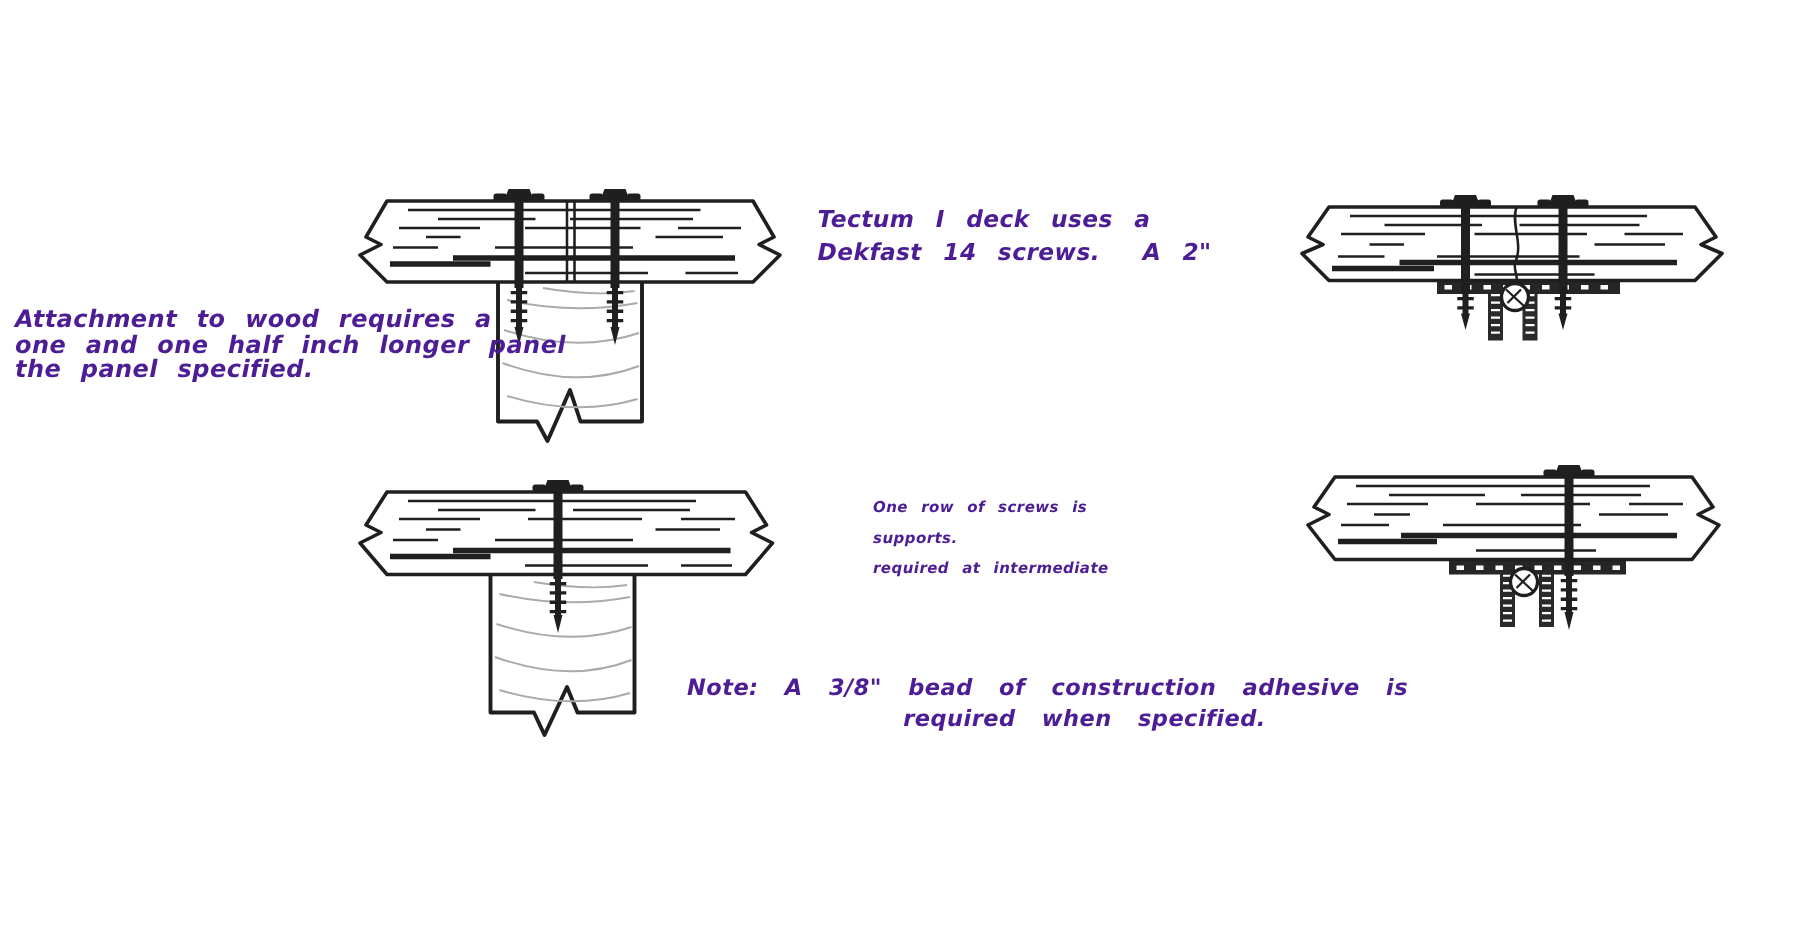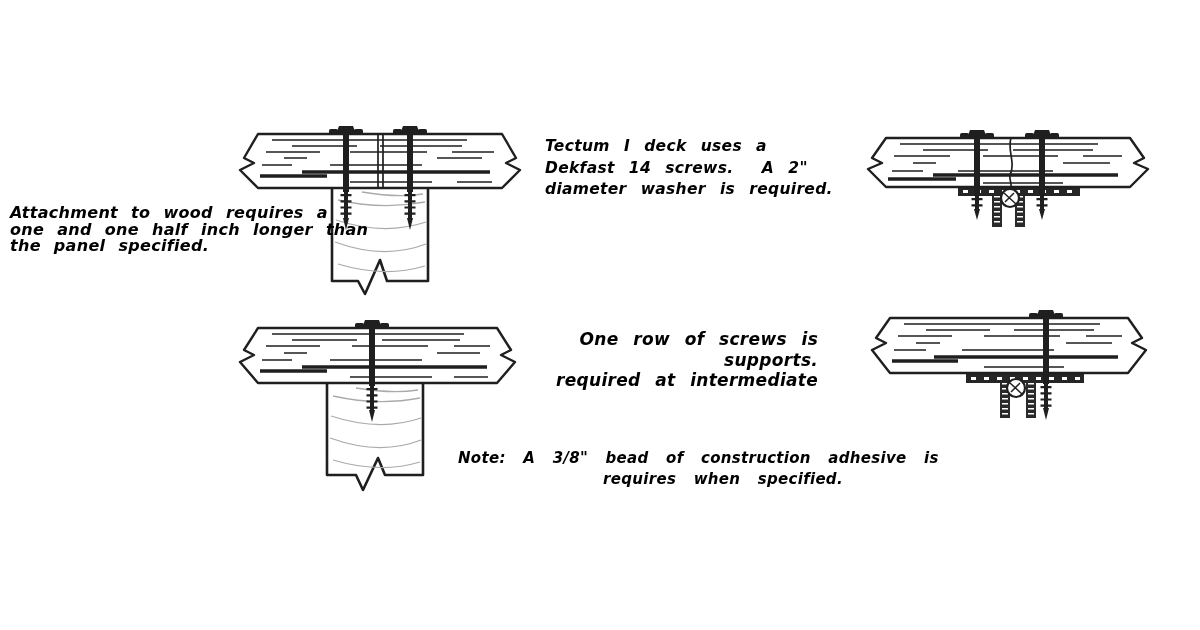--- a/index.html
+++ b/index.html
@@ -6,27 +6,27 @@
   body{width:1200px;height:630px;overflow:hidden;}
   .canvas{
     position:relative;width:1200px;height:630px;background:#ffffff;
     font-family:"DejaVu Sans", sans-serif;
   }
   .abs{position:absolute;}
   .note{
     position:absolute;
     font-style:italic;
     font-weight:700;
-    color:#000000;
+    color:#4c1d95;
     letter-spacing:0.3px;
   }
   .note .tline{white-space:pre;}
   .note-wood{left:10px;top:205px;font-size:16px;line-height:16.5px;word-spacing:0.45em;}
   .note-fastener{left:545px;top:136px;font-size:15.5px;line-height:21.5px;word-spacing:0.55em;}
-  .note-intermediate{left:556px;top:329px;font-size:17px;line-height:20.5px;word-spacing:0.5em;text-align:right;}
+  .note-intermediate{left:582px;top:329px;font-size:10px;line-height:20.5px;word-spacing:0.5em;}
   .note-adhesive{left:458px;top:448px;width:530px;font-size:15px;line-height:21px;word-spacing:0.8em;}
   .note-adhesive .tline.centered{text-align:center;}
   svg{display:block;}
 </style>
 </head>
 <body>
 
 <div class="canvas">
 
   <svg class="abs" style="left:232px;top:108px" width="300" height="205" viewBox="0 0 300 205">
@@ -143,34 +143,33 @@
       <path d="M177,8 H191 L194,16 H174 Z"></path>
       <rect x="181" y="16" width="6" height="66"></rect>
       <line x1="184" y1="84" x2="184" y2="106" stroke="#1f1f1f" stroke-width="11" stroke-dasharray="2.2 4"></line>
       <rect x="182" y="82" width="4" height="26"></rect>
       <path d="M181,106 H187 L184,118 Z"></path>
     </g>
   </svg>
 
   <div class="note note-wood">
     <div class="tline">Attachment to wood requires a</div>
-    <div class="tline">one and one half inch longer than</div>
+    <div class="tline">one and one half inch longer panel</div>
     <div class="tline">the panel specified.</div>
   </div>
 
   <div class="note note-fastener">
     <div class="tline">Tectum I deck uses a</div>
     <div class="tline">Dekfast 14 screws.  A 2"</div>
-    <div class="tline">diameter washer is required.</div>
   </div>
 
   <div class="note note-intermediate">
     <div class="tline">One row of screws is</div>
     <div class="tline">supports.</div>
     <div class="tline">required at intermediate</div>
   </div>
 
   <div class="note note-adhesive">
     <div class="tline">Note: A 3/8" bead of construction adhesive is</div>
-    <div class="tline centered">requires when specified.</div>
+    <div class="tline centered">required when specified.</div>
   </div>
 
 </div>
 
 </body></html>

